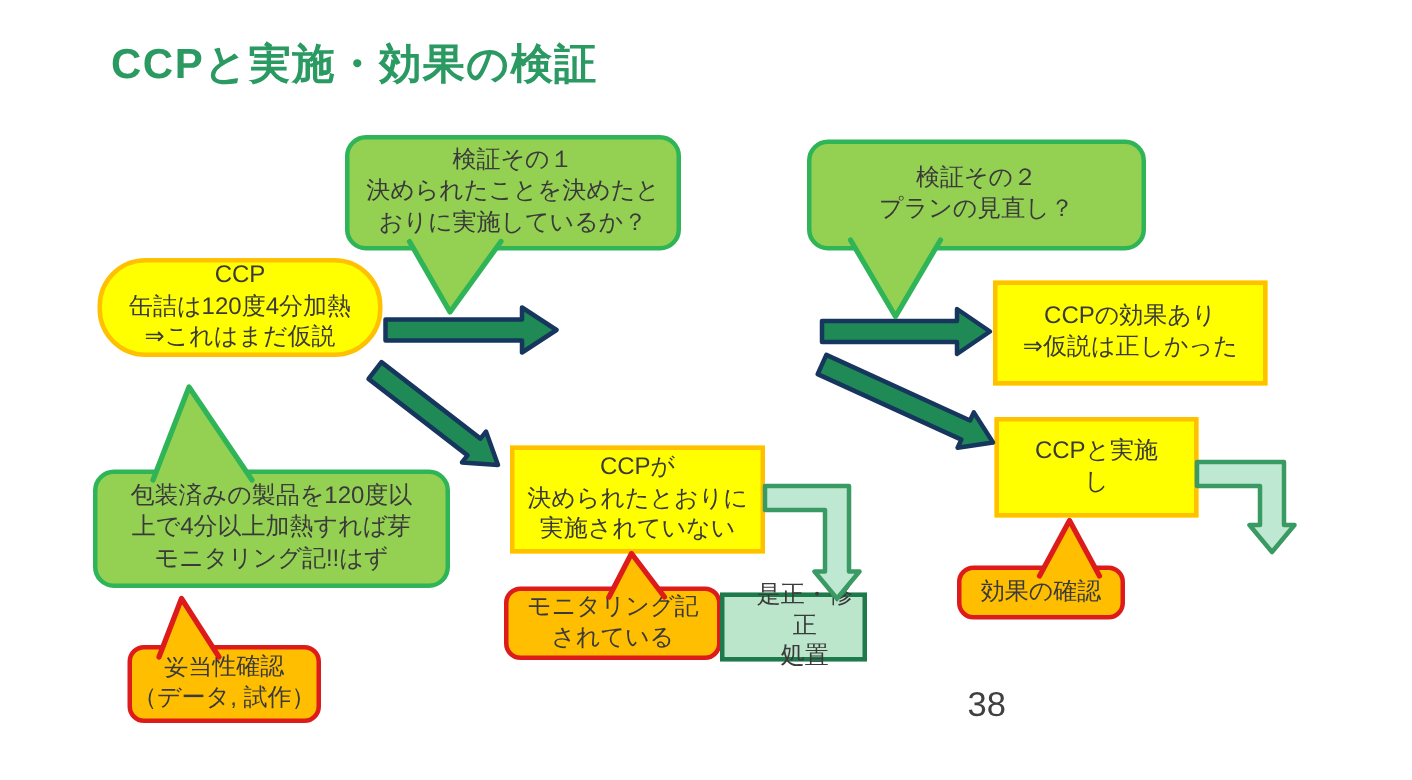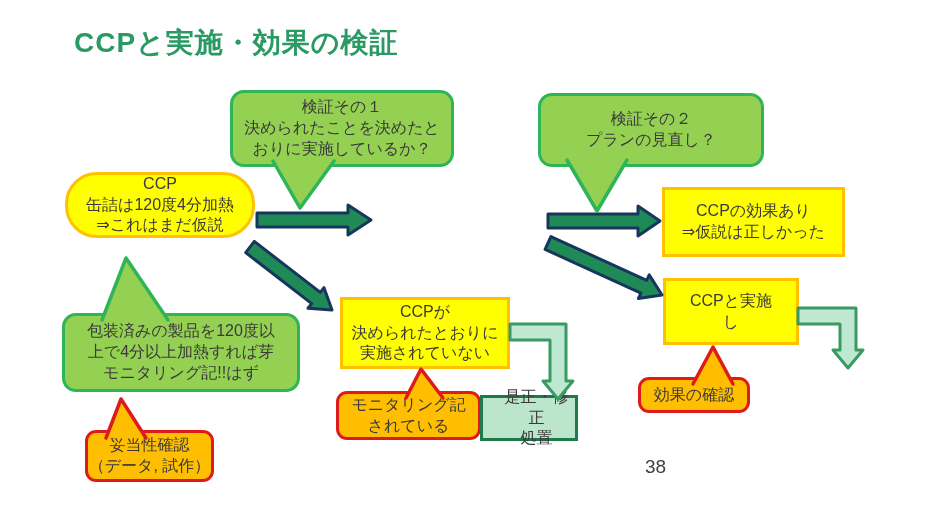--- a/index.html
+++ b/index.html
@@ -35,21 +35,21 @@
   #bx-ccp{left:65px;top:172px;width:190px;height:66px;border-radius:32px;}
   #bx-implemented{left:376px;top:188px;width:168px;height:70px;}
   #bx-effective{left:662px;top:187px;width:183px;height:70px;text-align:center;}
   #bx-notimpl{left:340px;top:297px;width:170px;height:72px;}
   #bx-noteffect{left:663px;top:278px;width:136px;height:67px;}
   #oc-validation{left:85px;top:430px;width:129px;height:52px;}
   #oc-monitoring{left:336px;top:391px;width:145px;height:49px;}
   #oc-effectcheck{left:638px;top:377px;width:112px;height:36px;}
   #tb-corrective{left:480px;top:395px;width:98px;height:46px;padding-left:15px;}
   #tb-improvement{left:763px;top:373px;width:141px;height:47px;}
-  #page-number{left:645px;top:456px;font-size:19px;color:var(--page-gray);}
+  #page-number{left:645px;top:456px;font-size:23px;color:var(--page-gray);}
   
   #overlay{position:absolute;left:0;top:0;width:941px;height:520px;z-index:2;pointer-events:none;}
   .arrow-dark{fill:var(--arrow-fill);stroke:var(--arrow-outline);stroke-width:3;stroke-linejoin:round;}
   .arrow-light{fill:var(--elbow-fill);stroke:var(--elbow-outline);stroke-width:3;stroke-linejoin:round;}
   .ptr-green{fill:var(--green-fill);stroke:var(--green-border);stroke-width:3.5;stroke-linejoin:round;stroke-linecap:round;}
   .ptr-orange{fill:var(--orange-fill);stroke:var(--red-border);stroke-width:3.5;stroke-linejoin:round;stroke-linecap:round;}
 </style>
 </head>
 <body>
 

